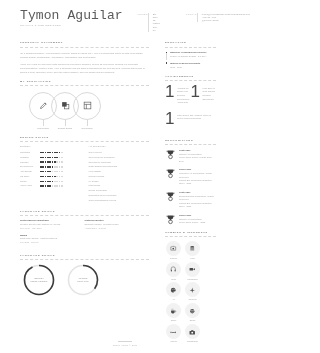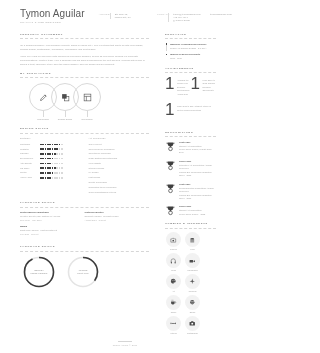--- a/index.html
+++ b/index.html
@@ -12,22 +12,22 @@
     line-height:1.5;
     position:relative;
     overflow:hidden;
   }
   .page { width:250px; height:353px; position:relative; padding:0; background:#fff; }
 
   
   .header { display:flex; align-items:flex-start; padding:9px 18px 0 20px; }
   .brand { flex:0 0 auto; }
   .brand .name {
-    font-size:10px; font-weight:300; color:#5a5a5a; letter-spacing:.1px;
-    font-family:Liberation Sans, sans-serif; line-height:1;
+    font-size:13px; font-weight:300; color:#5a5a5a; letter-spacing:.1px;
+    font-family:Liberation Mono, monospace; line-height:1;
   }
   .brand .role { font-size:2.3px; color:#a9a9a9; letter-spacing:.45px; margin-top:1.6px; text-transform:uppercase;}
   .hdr-meta { display:flex; margin-left:14px; margin-top:3.5px; font-size:2.2px; }
   .hdr-label { color:#c2c2c2; letter-spacing:.3px; text-transform:uppercase; width:11px;}
   .hdr-val { color:#9b9b9b; letter-spacing:.1px; border-left:.4px solid #dcdcdc; padding-left:4px; }
   .hdr-meta.second { margin-left:26px; }
   .hdr-val .line { display:block; }
   .hdr-site { margin-left:auto; font-size:2.5px; color:#9b9b9b; margin-top:3.5px; letter-spacing:.15px;}
 
   

